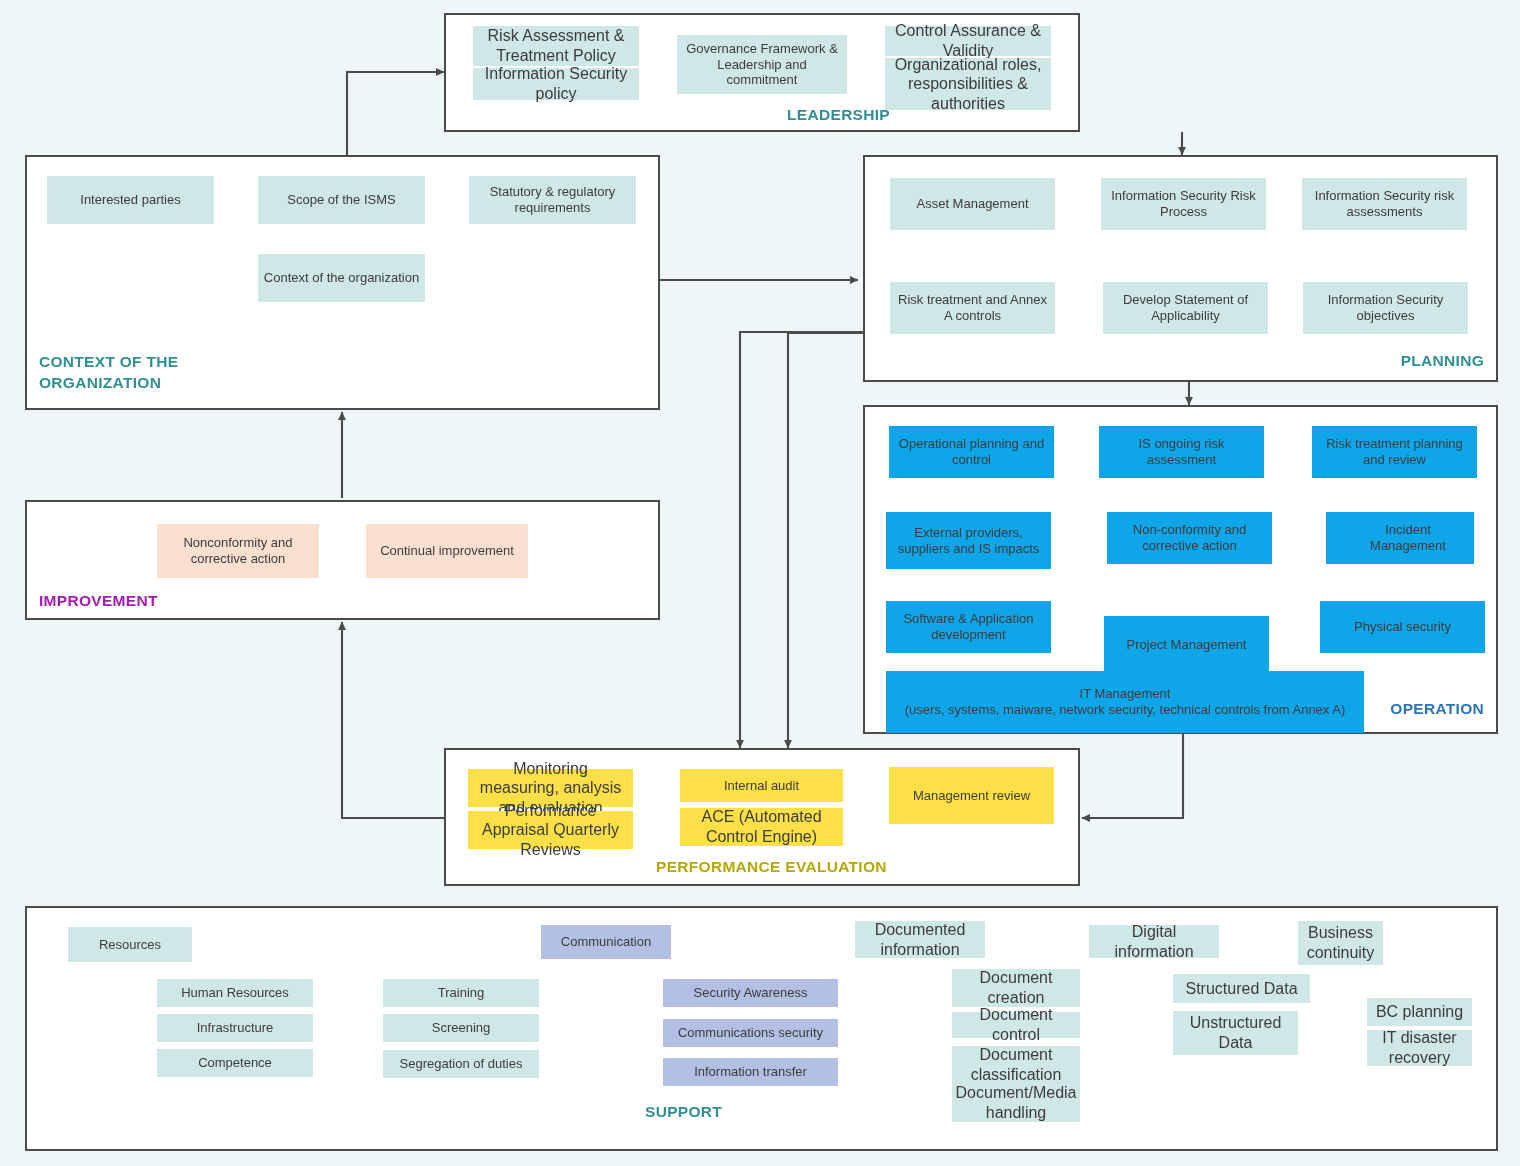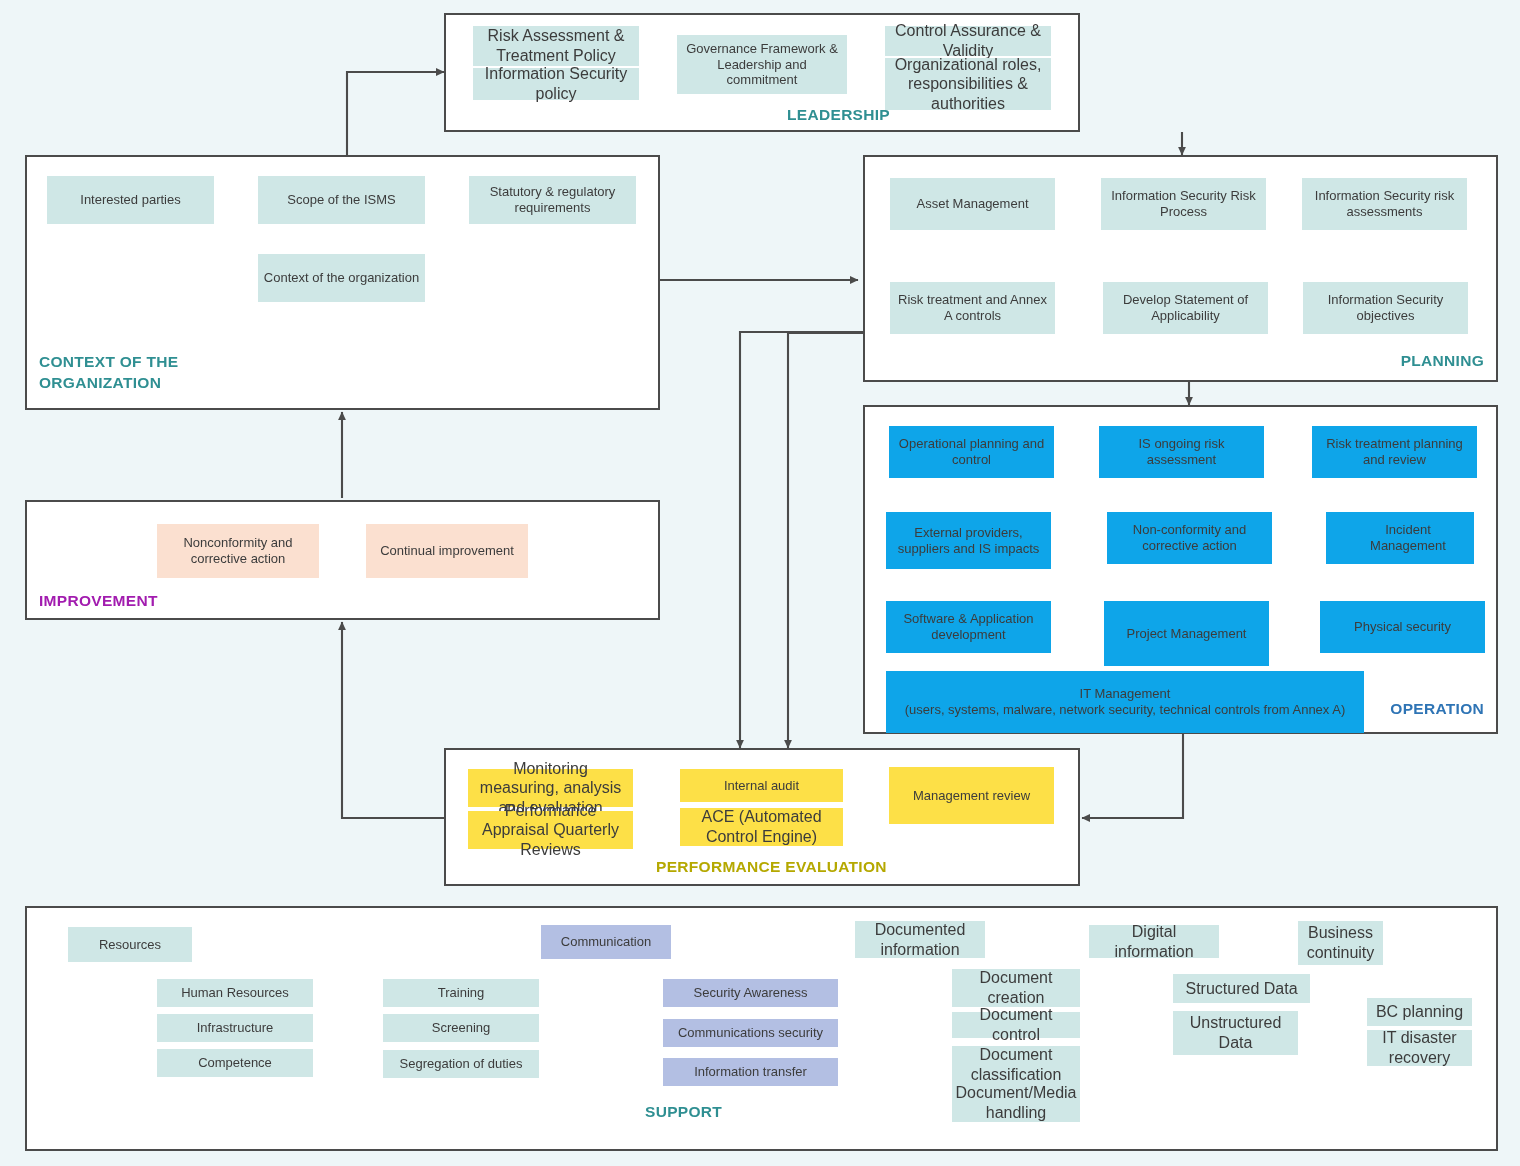--- a/index.html
+++ b/index.html
@@ -172,21 +172,21 @@
   <div class="section" style="left:863px;top:405px;width:635px;height:329px;">
     <div class="section-label" style="right:12px;bottom:14px;color:#2e74b5;">OPERATION</div>
   </div>
   <div class="node blue" style="left:889px;top:426px;width:165px;height:52px;">Operational planning and control</div>
   <div class="node blue" style="left:1099px;top:426px;width:165px;height:52px;">IS ongoing risk assessment</div>
   <div class="node blue" style="left:1312px;top:426px;width:165px;height:52px;">Risk treatment planning and review</div>
   <div class="node blue" style="left:886px;top:512px;width:165px;height:57px;">External providers, suppliers and IS impacts</div>
   <div class="node blue" style="left:1107px;top:512px;width:165px;height:52px;">Non-conformity and corrective action</div>
   <div class="node blue" style="left:1326px;top:512px;width:148px;height:52px;padding-left:20px;">Incident Management</div>
   <div class="node blue" style="left:886px;top:601px;width:165px;height:52px;">Software &amp; Application development</div>
-  <div class="node blue" style="left:1104px;top:601px;width:165px;height:65px;">Project Management</div>
+  <div class="node blue" style="left:1104px;top:616px;width:165px;height:57px;">Project Management</div>
   <div class="node blue" style="left:1320px;top:601px;width:165px;height:52px;">Physical security</div>
   <div class="node blue" style="left:886px;top:671px;width:478px;height:62px;flex-direction:column;">
     <div>IT Management</div>
     <div>(users, systems, malware, network security, technical controls from Annex A)</div>
   </div>
 
   <div class="section" style="left:25px;top:500px;width:635px;height:120px;">
     <div class="section-label" style="left:12px;bottom:8px;color:#a21caf;">IMPROVEMENT</div>
   </div>
   <div class="node peach" style="left:157px;top:524px;width:162px;height:54px;">Nonconformity and corrective action</div>

